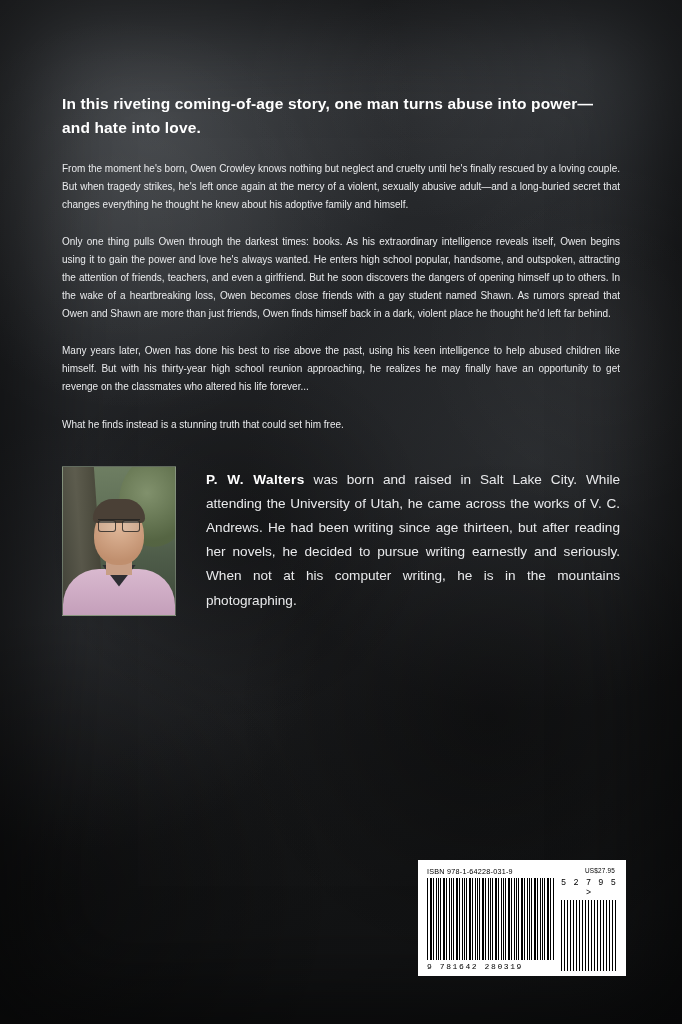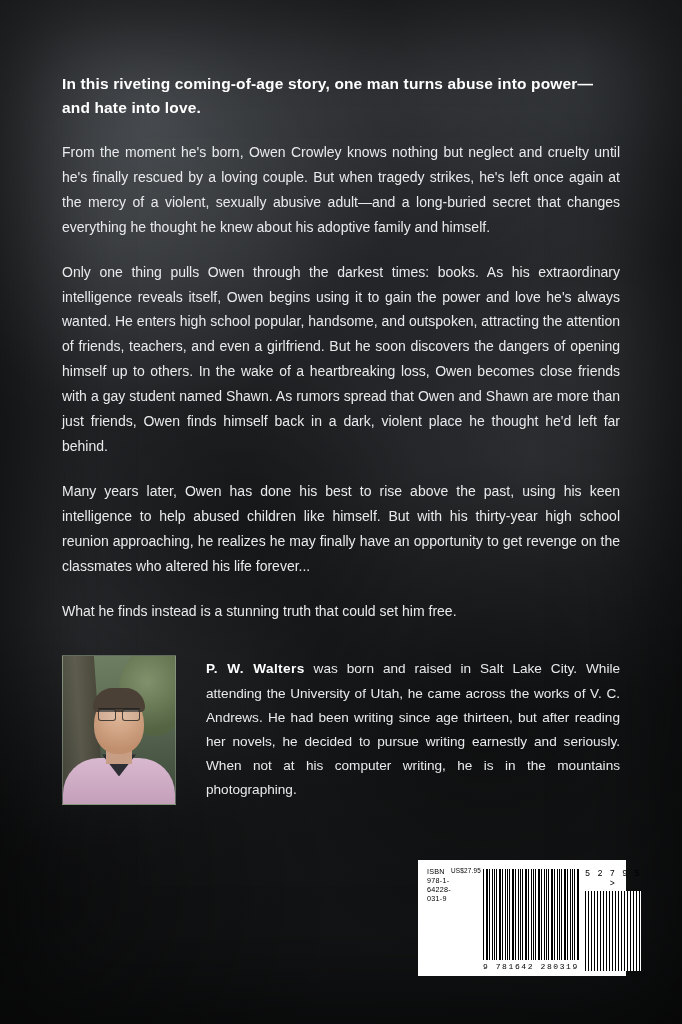--- a/index.html
+++ b/index.html
@@ -53,32 +53,32 @@
   }
 
   .content {
     position: relative;
     z-index: 3;
     padding: 0 62px;
   }
 
   .tagline {
     margin: 0;
-    padding-top: 72px;
+    padding-top: 92px;
     font-size: 15.5px;
     font-weight: bold;
     line-height: 1.55;
     letter-spacing: 0.15px;
     color: #ffffff;
   }
 
   .blurb {
     margin: 0;
     padding-top: 20px;
-    font-size: 14px;
+    font-size: 10px;
     line-height: 1.78;
     color: #e9eaec;
     text-align: justify;
     text-justify: inter-word;
     font-weight: normal;
   }
 
   .blurb.last {
     text-align: left;
   }
@@ -226,20 +226,21 @@
     position: absolute;
     right: 56px;
     bottom: 48px;
     width: 208px;
     height: 116px;
     background: #ffffff;
     z-index: 4;
     box-sizing: border-box;
     padding: 7px 9px 5px 9px;
     display: flex;
+    flex-direction: column;
   }
   .bc-top {
     display: flex;
     justify-content: space-between;
     align-items: flex-start;
     color: #000;
     font-family: "Liberation Sans", sans-serif;
   }
   .bc-isbn {
     font-size: 7.2px;

